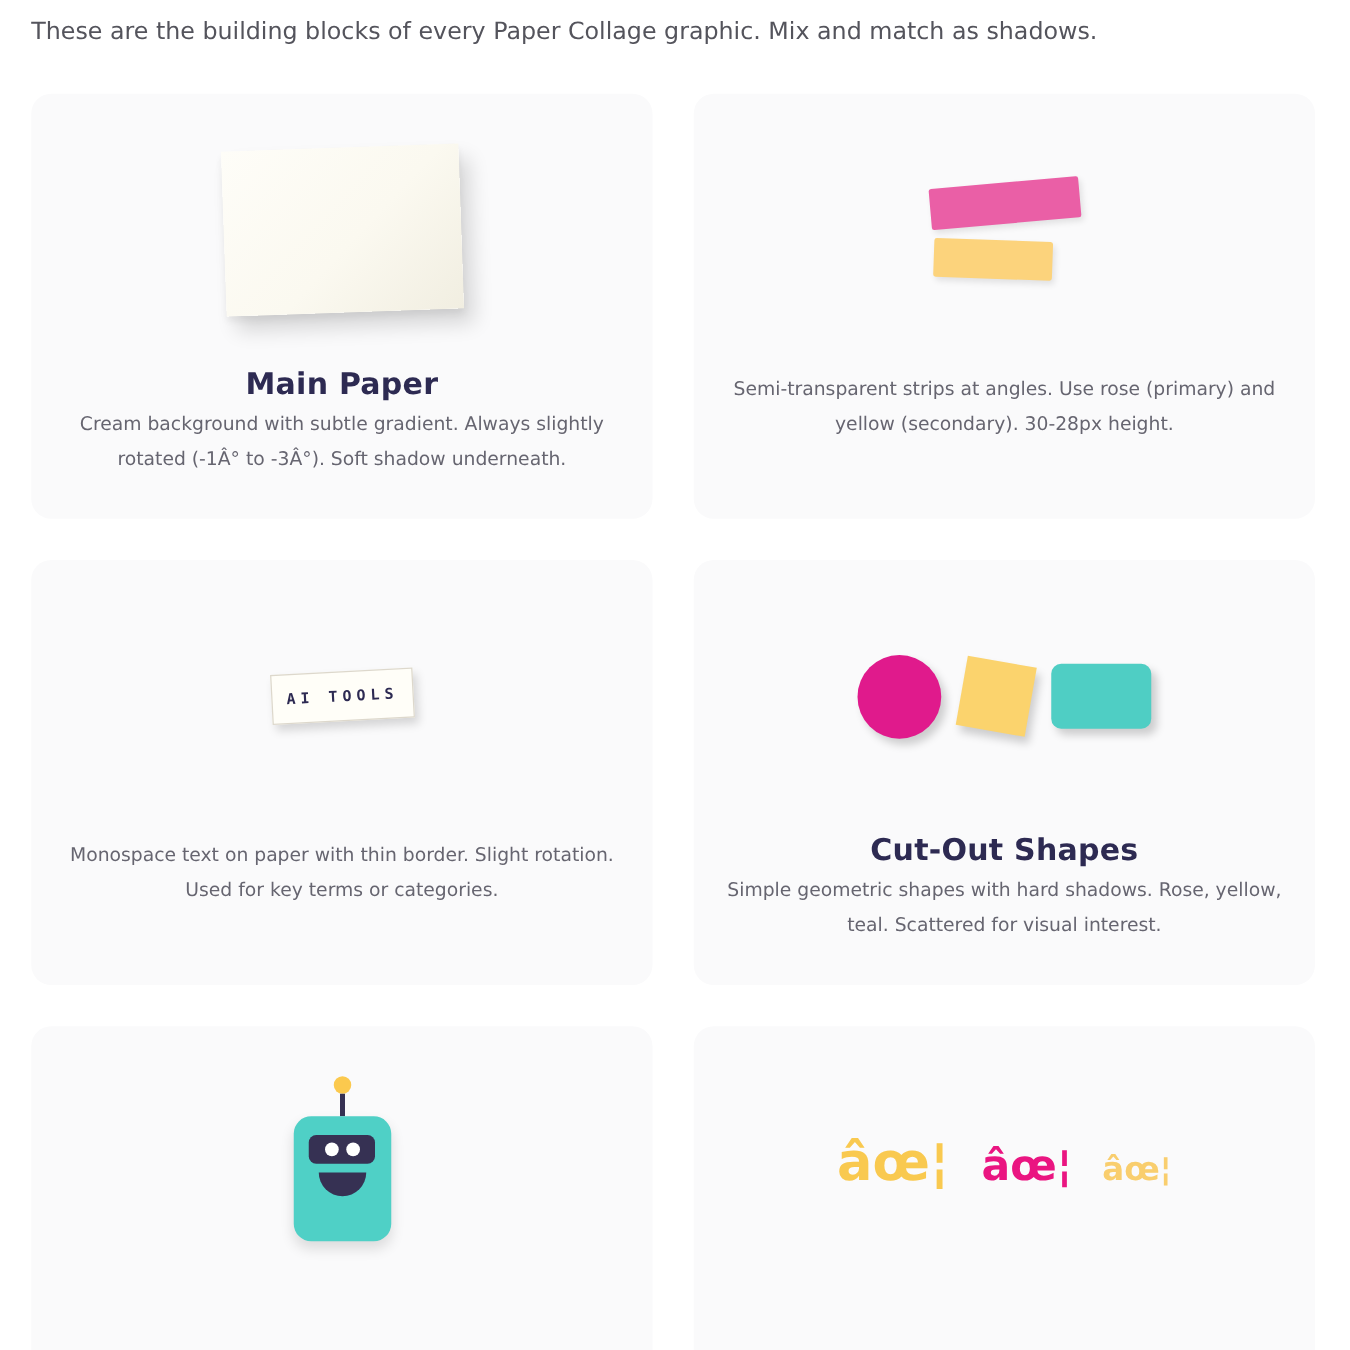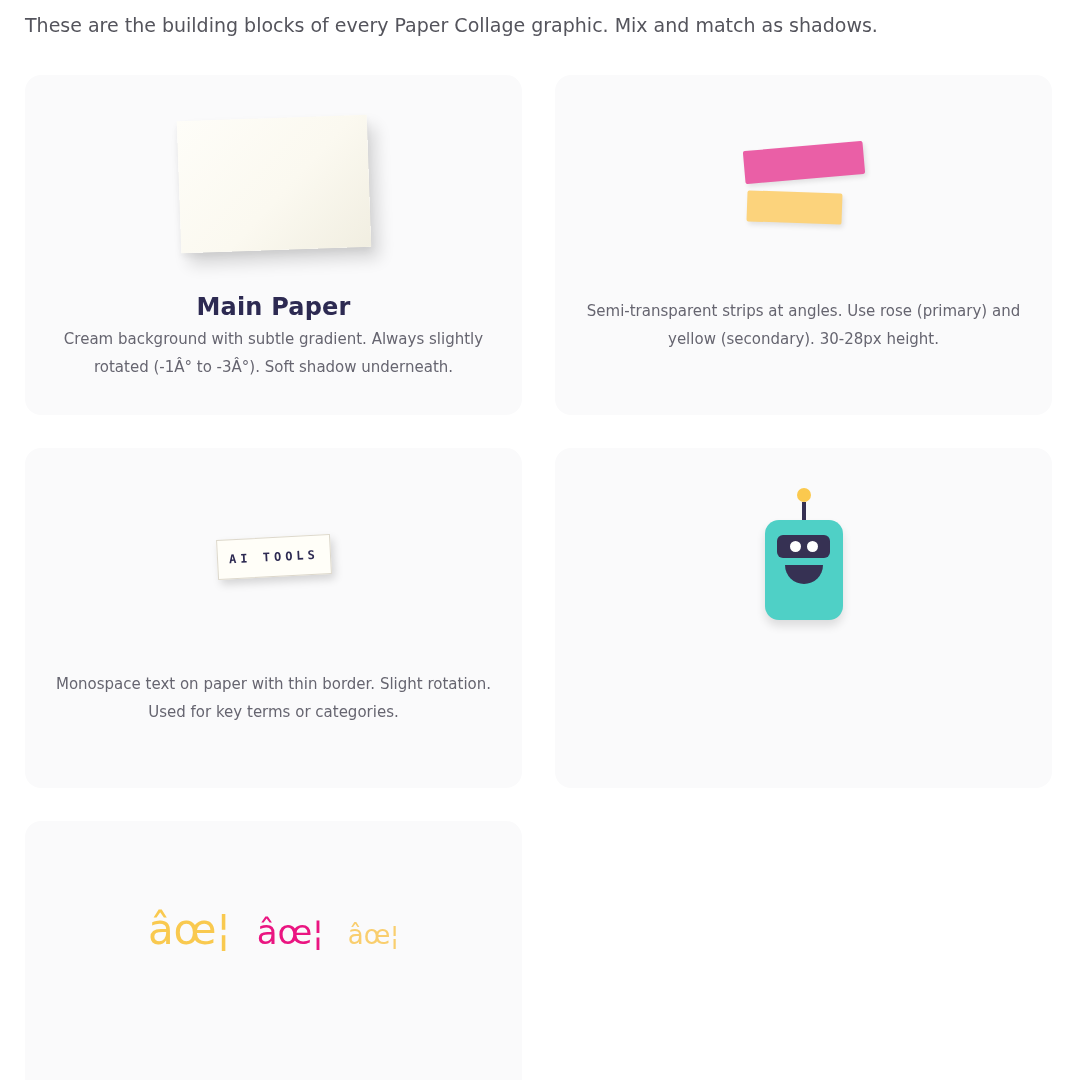--- a/index.html
+++ b/index.html
@@ -132,21 +132,21 @@
   .robot-eye { width: 11px; height: 11px; border-radius: 50%; background: #ffffff; }
   .robot-mouth {
     margin-top: 7px;
     width: 38px; height: 19px;
     border-radius: 0 0 38px 38px;
     background: var(--robot-navy, #363153);
   }
 
   
   .sparkles-row { display: flex; align-items: baseline; }
-  .sparkle { font-weight: normal; line-height: 1; }
+  .sparkle { font-weight: bold; line-height: 1; }
   .sparkle-1 { font-size: 42px; color: var(--sparkle-yellow-large, #f9c94f); }
   .sparkle-2 { font-size: 34px; color: var(--sparkle-rose, #ea1581); margin-left: 26px; }
   .sparkle-3 { font-size: 26px; color: var(--sparkle-yellow-small, #f9ce6e); margin-left: 24px; }
 </style>
 </head>
 <body>
 
 <p class="intro">These are the building blocks of every Paper Collage graphic. Mix and match as shadows.</p>
 
 <div class="grid">
@@ -169,20 +169,31 @@
     <p class="card-desc">Semi-transparent strips at angles. Use rose (primary) and yellow (secondary). 30-28px height.</p>
   </section>
 
   <section class="card">
     <div class="visual">
       <div class="type-label">AI TOOLS</div>
     </div>
     <p class="card-desc">Monospace text on paper with thin border. Slight rotation. Used for key terms or categories.</p>
   </section>
 
+  <section class="card">
+    <div class="visual">
+      <div class="shapes-row">
+        <div class="shape-circle"></div>
+        <div class="shape-square"></div>
+        <div class="shape-rect"></div>
+      </div>
+    </div>
+    <h3 class="card-title">Cut-Out Shapes</h3>
+    <p class="card-desc">Simple geometric shapes with hard shadows. Rose, yellow, teal. Scattered for visual interest.</p>
+  </section>
 
   <section class="card">
     <div class="visual">
       <div class="robot">
         <div class="robot-antenna-ball"></div>
         <div class="robot-antenna-stem"></div>
         <div class="robot-head">
           <div class="robot-visor">
             <div class="robot-eye"></div>
             <div class="robot-eye"></div>

